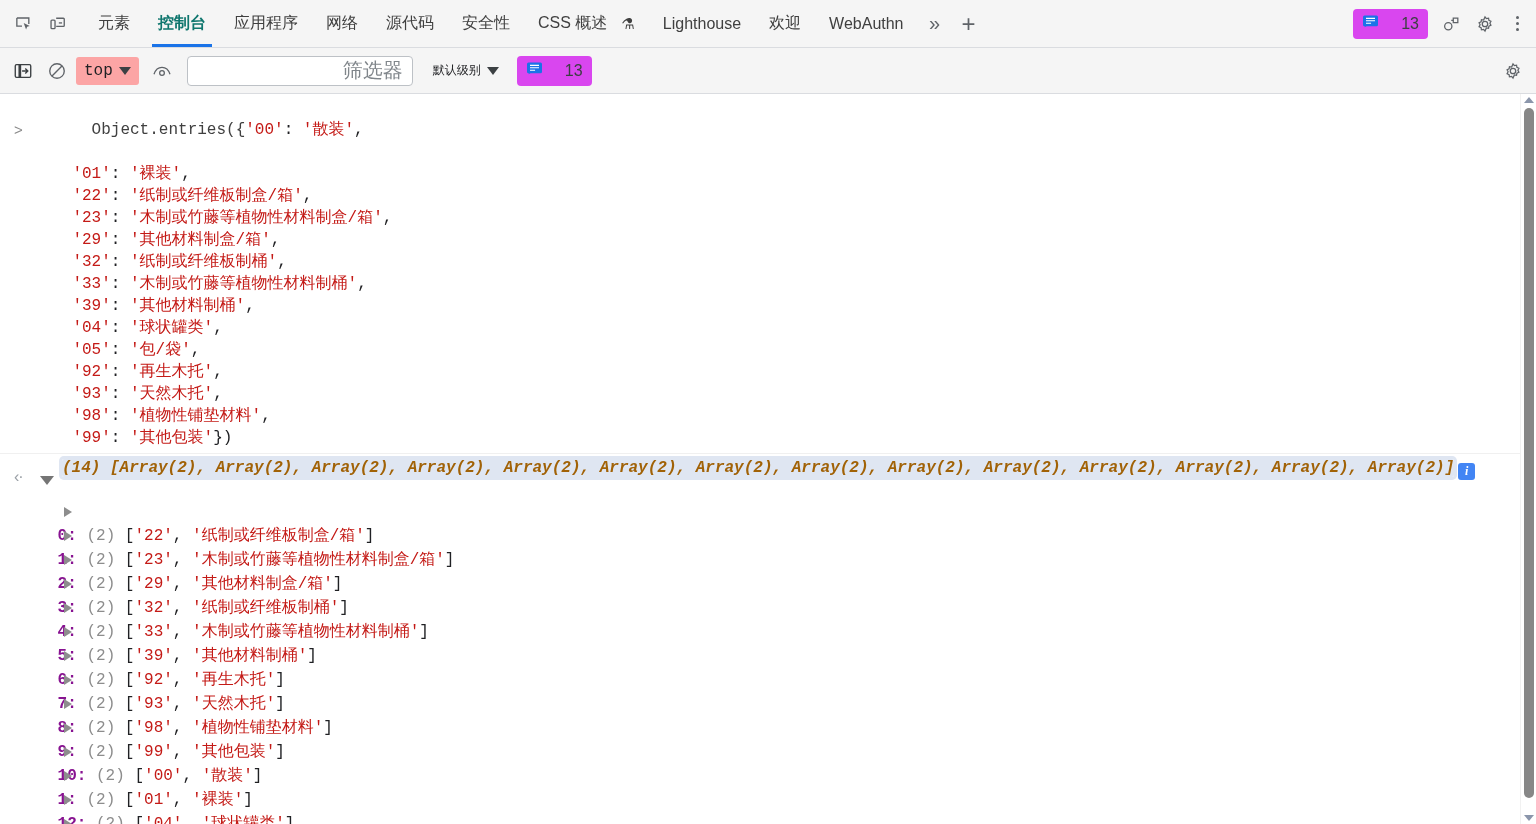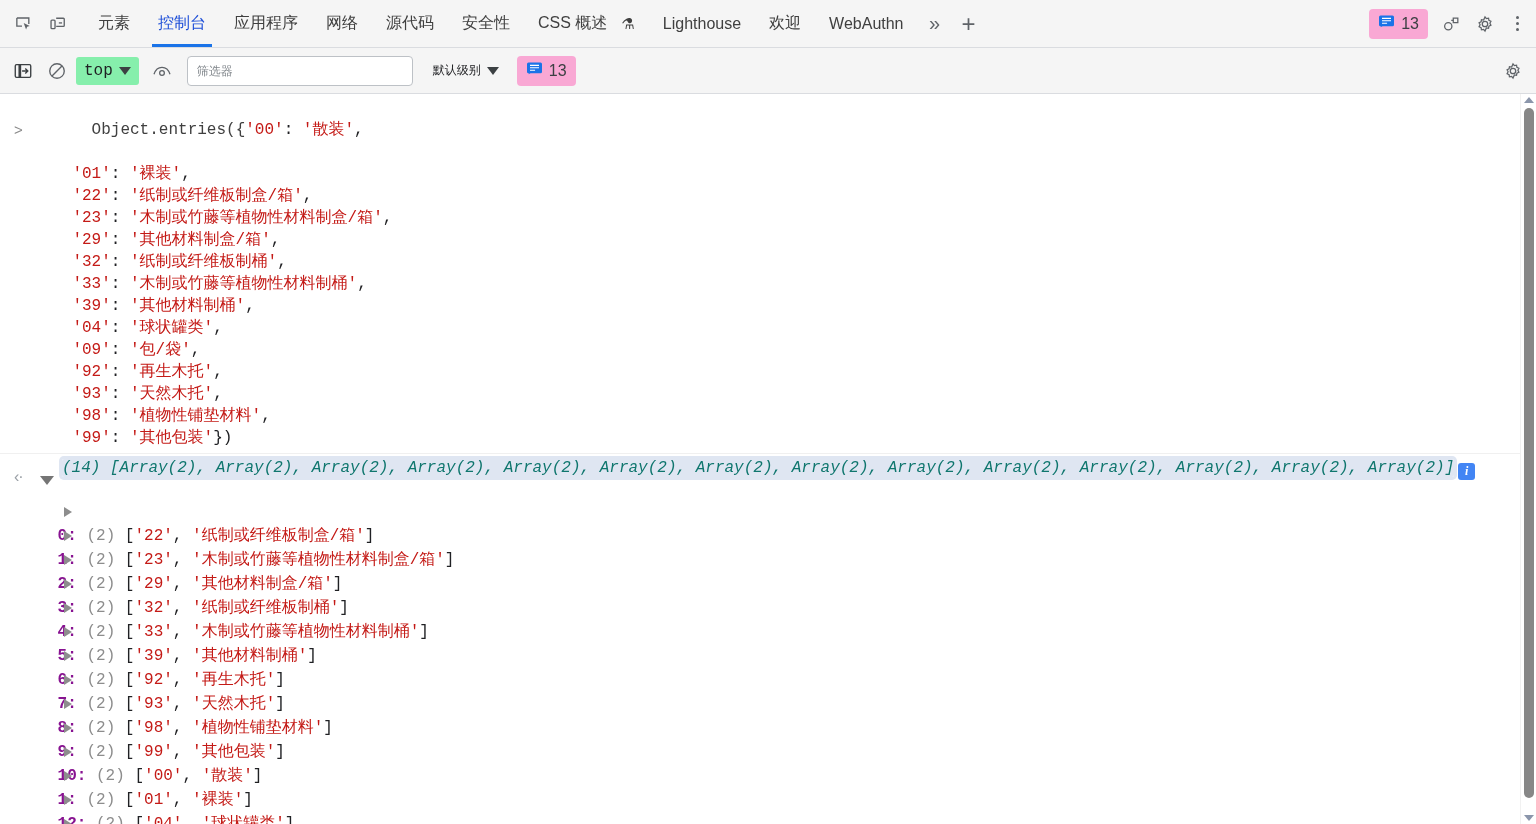--- a/index.html
+++ b/index.html
@@ -34,39 +34,39 @@
   .tab {
     position: relative;
     height: 47px;
     display: flex; align-items: center;
     padding: 0 14px;
     font-size: 16px;
     color: #404040;
     cursor: pointer;
     flex: 0 0 auto;
   }
-  .tab.active { color: #1d4ed8; }
+  .tab.active { color: #0f766e; font-weight: bold; }
   .tab.active::after {
     content: "";
     position: absolute;
     left: 8px; right: 8px; bottom: 0;
     height: 3px;
     background: #1a73e8;
   }
   .tab .csslabel { display: inline-flex; align-items: center; gap: 14px; }
 
   .tabbar-spacer { flex: 1 1 auto; }
 
   .chip-badge {
     display: inline-flex;
     align-items: center;
-    gap: 6px;
+    gap: 22px;
     height: 30px;
     padding: 0 9px;
-    background: #f9a8d4;
+    background: #d946ef;
     border-radius: 4px;
     font-size: 16px;
     color: #3c4043;
     cursor: pointer;
     flex: 0 0 auto;
   }
 
   .dots {
     width: 30px; height: 30px;
     display: flex; flex-direction: column; align-items: center; justify-content: center;
@@ -91,41 +91,42 @@
     width: 30px; height: 30px;
     display: flex; align-items: center; justify-content: center;
     border-radius: 3px;
     cursor: pointer;
     flex: 0 0 auto;
   }
   .ctx-select {
     display: inline-flex; align-items: center; gap: 6px;
     height: 28px;
     padding: 0 8px;
-    background: #86efac;
+    background: #fca5a5;
     border-radius: 3px;
     font-size: 16px;
     color: #202124;
     font-family: "Liberation Mono", monospace;
     cursor: pointer;
     flex: 0 0 auto;
   }
   .filter-input {
     width: 226px;
     height: 30px;
     border: 1px solid #bdc1c6;
     border-radius: 4px;
     background: #fff;
     padding: 0 9px;
-    font-size: 12px;
+    font-size: 20px;
     color: #202124;
     font-family: "Liberation Sans", sans-serif;
     outline: none;
     margin-left: 6px;
     flex: 0 0 auto;
+    text-align: right;
   }
   .filter-input::placeholder { color: #80868b; }
   .level-select {
     display: inline-flex; align-items: center; gap: 6px;
     font-size: 12px;
     color: #202124;
     padding: 0 6px;
     height: 30px;
     cursor: pointer;
     margin-left: 10px;
@@ -203,23 +204,24 @@
     border-left: 7px solid transparent;
     border-right: 7px solid transparent;
     border-top: 9px solid #757575;
     left: 40px; top: 22px;
   }
   .preview-hl {
     display: inline;
     background: #dfe6f2;
     box-shadow: 0 0 0 3px #dfe6f2;
     border-radius: 2px;
-    color: #0f766e;
+    color: #a16207;
     font-style: italic;
     line-height: 24px;
+    font-weight: bold;
   }
   .preview-wrap {
     color: #5f6368;
     font-style: italic;
     line-height: 24px;
   }
   .info-badge {
     display: inline-flex;
     align-items: center; justify-content: center;
     width: 17px; height: 17px;
@@ -452,21 +454,21 @@
       <span class="prompt-arrow">&gt;</span><span class="kw">Object.entries({</span><span class="str">'00'</span><span class="punc">: </span><span class="str">'散装'</span><span class="punc">,</span>
     </div>
     <div class="cmd-line"><span class="punc">    </span><span class="str">'01'</span><span class="punc">: </span><span class="str">'裸装'</span><span class="punc">,</span></div>
     <div class="cmd-line"><span class="punc">    </span><span class="str">'22'</span><span class="punc">: </span><span class="str">'纸制或纤维板制盒/箱'</span><span class="punc">,</span></div>
     <div class="cmd-line"><span class="punc">    </span><span class="str">'23'</span><span class="punc">: </span><span class="str">'木制或竹藤等植物性材料制盒/箱'</span><span class="punc">,</span></div>
     <div class="cmd-line"><span class="punc">    </span><span class="str">'29'</span><span class="punc">: </span><span class="str">'其他材料制盒/箱'</span><span class="punc">,</span></div>
     <div class="cmd-line"><span class="punc">    </span><span class="str">'32'</span><span class="punc">: </span><span class="str">'纸制或纤维板制桶'</span><span class="punc">,</span></div>
     <div class="cmd-line"><span class="punc">    </span><span class="str">'33'</span><span class="punc">: </span><span class="str">'木制或竹藤等植物性材料制桶'</span><span class="punc">,</span></div>
     <div class="cmd-line"><span class="punc">    </span><span class="str">'39'</span><span class="punc">: </span><span class="str">'其他材料制桶'</span><span class="punc">,</span></div>
     <div class="cmd-line"><span class="punc">    </span><span class="str">'04'</span><span class="punc">: </span><span class="str">'球状罐类'</span><span class="punc">,</span></div>
-    <div class="cmd-line"><span class="punc">    </span><span class="str">'09'</span><span class="punc">: </span><span class="str">'包/袋'</span><span class="punc">,</span></div>
+    <div class="cmd-line"><span class="punc">    </span><span class="str">'05'</span><span class="punc">: </span><span class="str">'包/袋'</span><span class="punc">,</span></div>
     <div class="cmd-line"><span class="punc">    </span><span class="str">'92'</span><span class="punc">: </span><span class="str">'再生木托'</span><span class="punc">,</span></div>
     <div class="cmd-line"><span class="punc">    </span><span class="str">'93'</span><span class="punc">: </span><span class="str">'天然木托'</span><span class="punc">,</span></div>
     <div class="cmd-line"><span class="punc">    </span><span class="str">'98'</span><span class="punc">: </span><span class="str">'植物性铺垫材料'</span><span class="punc">,</span></div>
     <div class="cmd-line"><span class="punc">    </span><span class="str">'99'</span><span class="punc">: </span><span class="str">'其他包装'</span><span class="punc">})</span></div>
   </div>
 
   <div class="result-block">
 
     <div class="result-head">
       <span class="ret-arrow">‹·</span>

